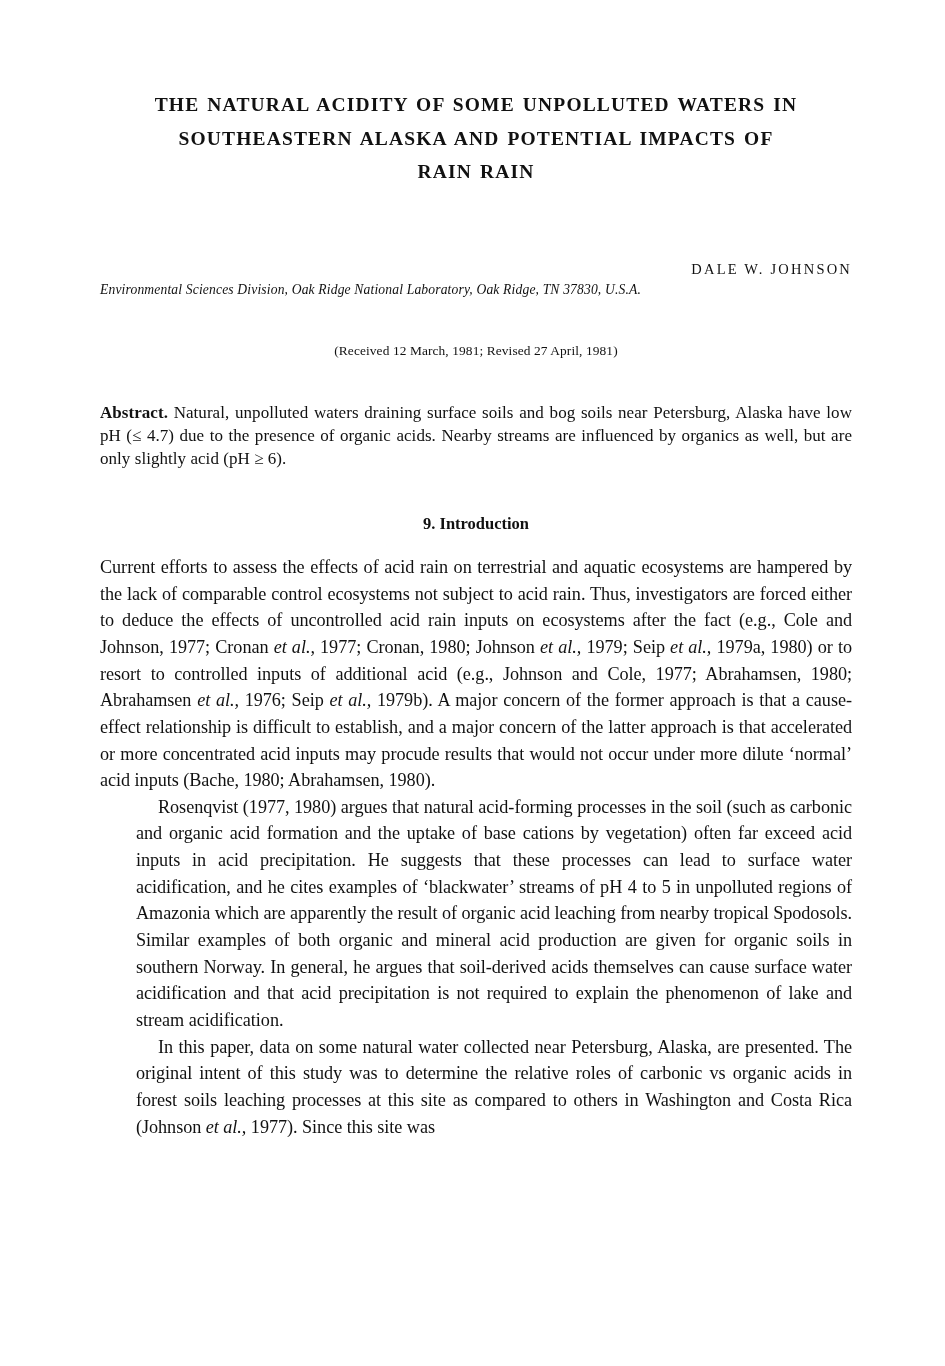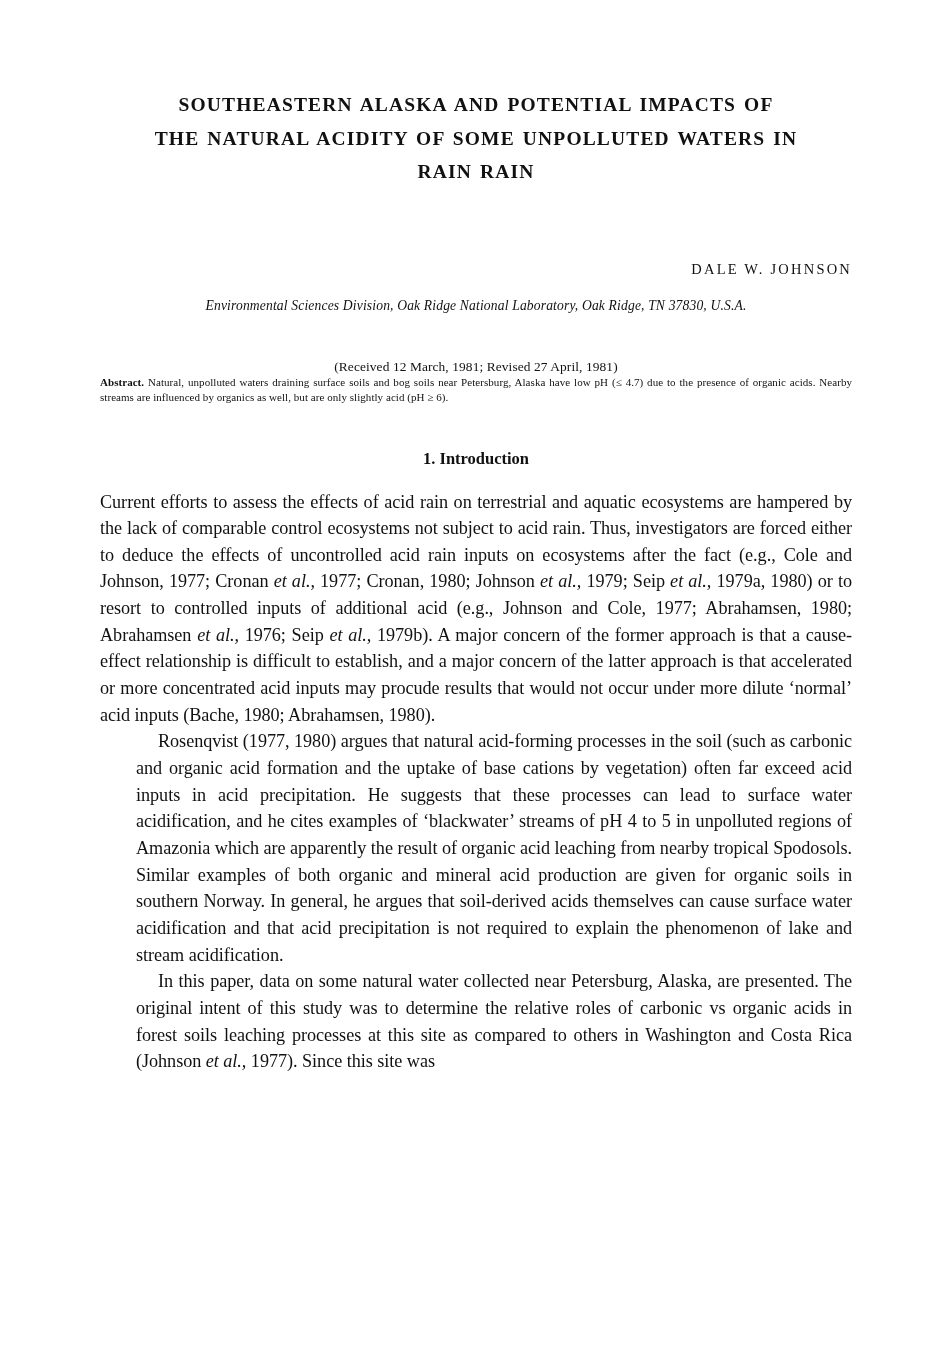--- a/index.html
+++ b/index.html
@@ -42,36 +42,36 @@
   .title-line { display: block; }
 
   
   .author {
     text-align: right;
     font-size: 14.5px;
     letter-spacing: 2.2px;
     margin-top: 72px;
   }
   .affiliation {
-    text-align: center;
     font-size: 13.6px;
     font-style: italic;
-    margin-top: 20px;
+    margin-top: 4px;
     letter-spacing: 0.15px;
   }
   .received {
     text-align: center;
     font-size: 13.4px;
     margin-top: 45px;
     letter-spacing: 0.1px;
   }
 
   
   .abstract {
-    font-size: 11px;
+    margin-top: 42px;
+    font-size: 17px;
     line-height: 1.36;
     text-align: justify;
     letter-spacing: 0.05px;
   }
   .abstract .lead { font-weight: bold; }
   .abstract p { margin: 0; }
   .abstract p.indent { text-indent: 14px; }
 
   
   .section-head {
@@ -107,34 +107,34 @@
   .footer .fline { display: block; white-space: pre; }
   .footer .roman { font-style: normal; }
 </style>
 </head>
 <body>
 
 <div class="page">
   <div class="content">
 
     <div class="title">
+      <span class="title-line">THE NATURAL ACIDITY OF SOME UNPOLLUTED WATERS IN</span>
       <span class="title-line">SOUTHEASTERN ALASKA AND POTENTIAL IMPACTS OF</span>
-      <span class="title-line">THE NATURAL ACIDITY OF SOME UNPOLLUTED WATERS IN</span>
       <span class="title-line">RAIN RAIN</span>
     </div>
 
     <div class="author">DALE W. JOHNSON</div>
     <div class="affiliation">Environmental Sciences Division, Oak Ridge National Laboratory, Oak Ridge, TN 37830, U.S.A.</div>
     <div class="received">(Received 12 March, 1981; Revised 27 April, 1981)</div>
 
     <div class="abstract">
       <p><span class="lead">Abstract.</span><span> Natural, unpolluted waters draining surface soils and bog soils near Petersburg, Alaska have low pH (≤ 4.7) due to the presence of organic acids. Nearby streams are influenced by organics as well, but are only slightly acid (pH ≥ 6).</span></p>
     </div>
 
-    <div class="section-head">1. Introduction</div>
+    <div class="section-head">9. Introduction</div>
 
     <div class="body-text">
       <p>Current efforts to assess the effects of acid rain on terrestrial and aquatic ecosystems are hampered by the lack of comparable control ecosystems not subject to acid rain. Thus, investigators are forced either to deduce the effects of uncontrolled acid rain inputs on ecosystems after the fact (e.g., Cole and Johnson, 1977; Cronan <i>et al.,</i> 1977; Cronan, 1980; Johnson <i>et al.,</i> 1979; Seip <i>et al.,</i> 1979a, 1980) or to resort to controlled inputs of additional acid (e.g., Johnson and Cole, 1977; Abrahamsen, 1980; Abrahamsen <i>et al.,</i> 1976; Seip <i>et al.,</i> 1979b). A major concern of the former approach is that a cause-effect relationship is difficult to establish, and a major concern of the latter approach is that accelerated or more concentrated acid inputs may procude results that would not occur under more dilute ‘normal’ acid inputs (Bache, 1980; Abrahamsen, 1980).</p>
       <p class="indent">Rosenqvist (1977, 1980) argues that natural acid-forming processes in the soil (such as carbonic and organic acid formation and the uptake of base cations by vegetation) often far exceed acid inputs in acid precipitation. He suggests that these processes can lead to surface water acidification, and he cites examples of ‘blackwater’ streams of pH 4 to 5 in unpolluted regions of Amazonia which are apparently the result of organic acid leaching from nearby tropical Spodosols. Similar examples of both organic and mineral acid production are given for organic soils in southern Norway. In general, he argues that soil-derived acids themselves can cause surface water acidification and that acid precipitation is not required to explain the phenomenon of lake and stream acidification.</p>
       <p class="indent">In this paper, data on some natural water collected near Petersburg, Alaska, are presented. The original intent of this study was to determine the relative roles of carbonic vs organic acids in forest soils leaching processes at this site as compared to others in Washington and Costa Rica (Johnson <i>et al.,</i> 1977). Since this site was</p>
     </div>
 
   </div>
 
 </div>

